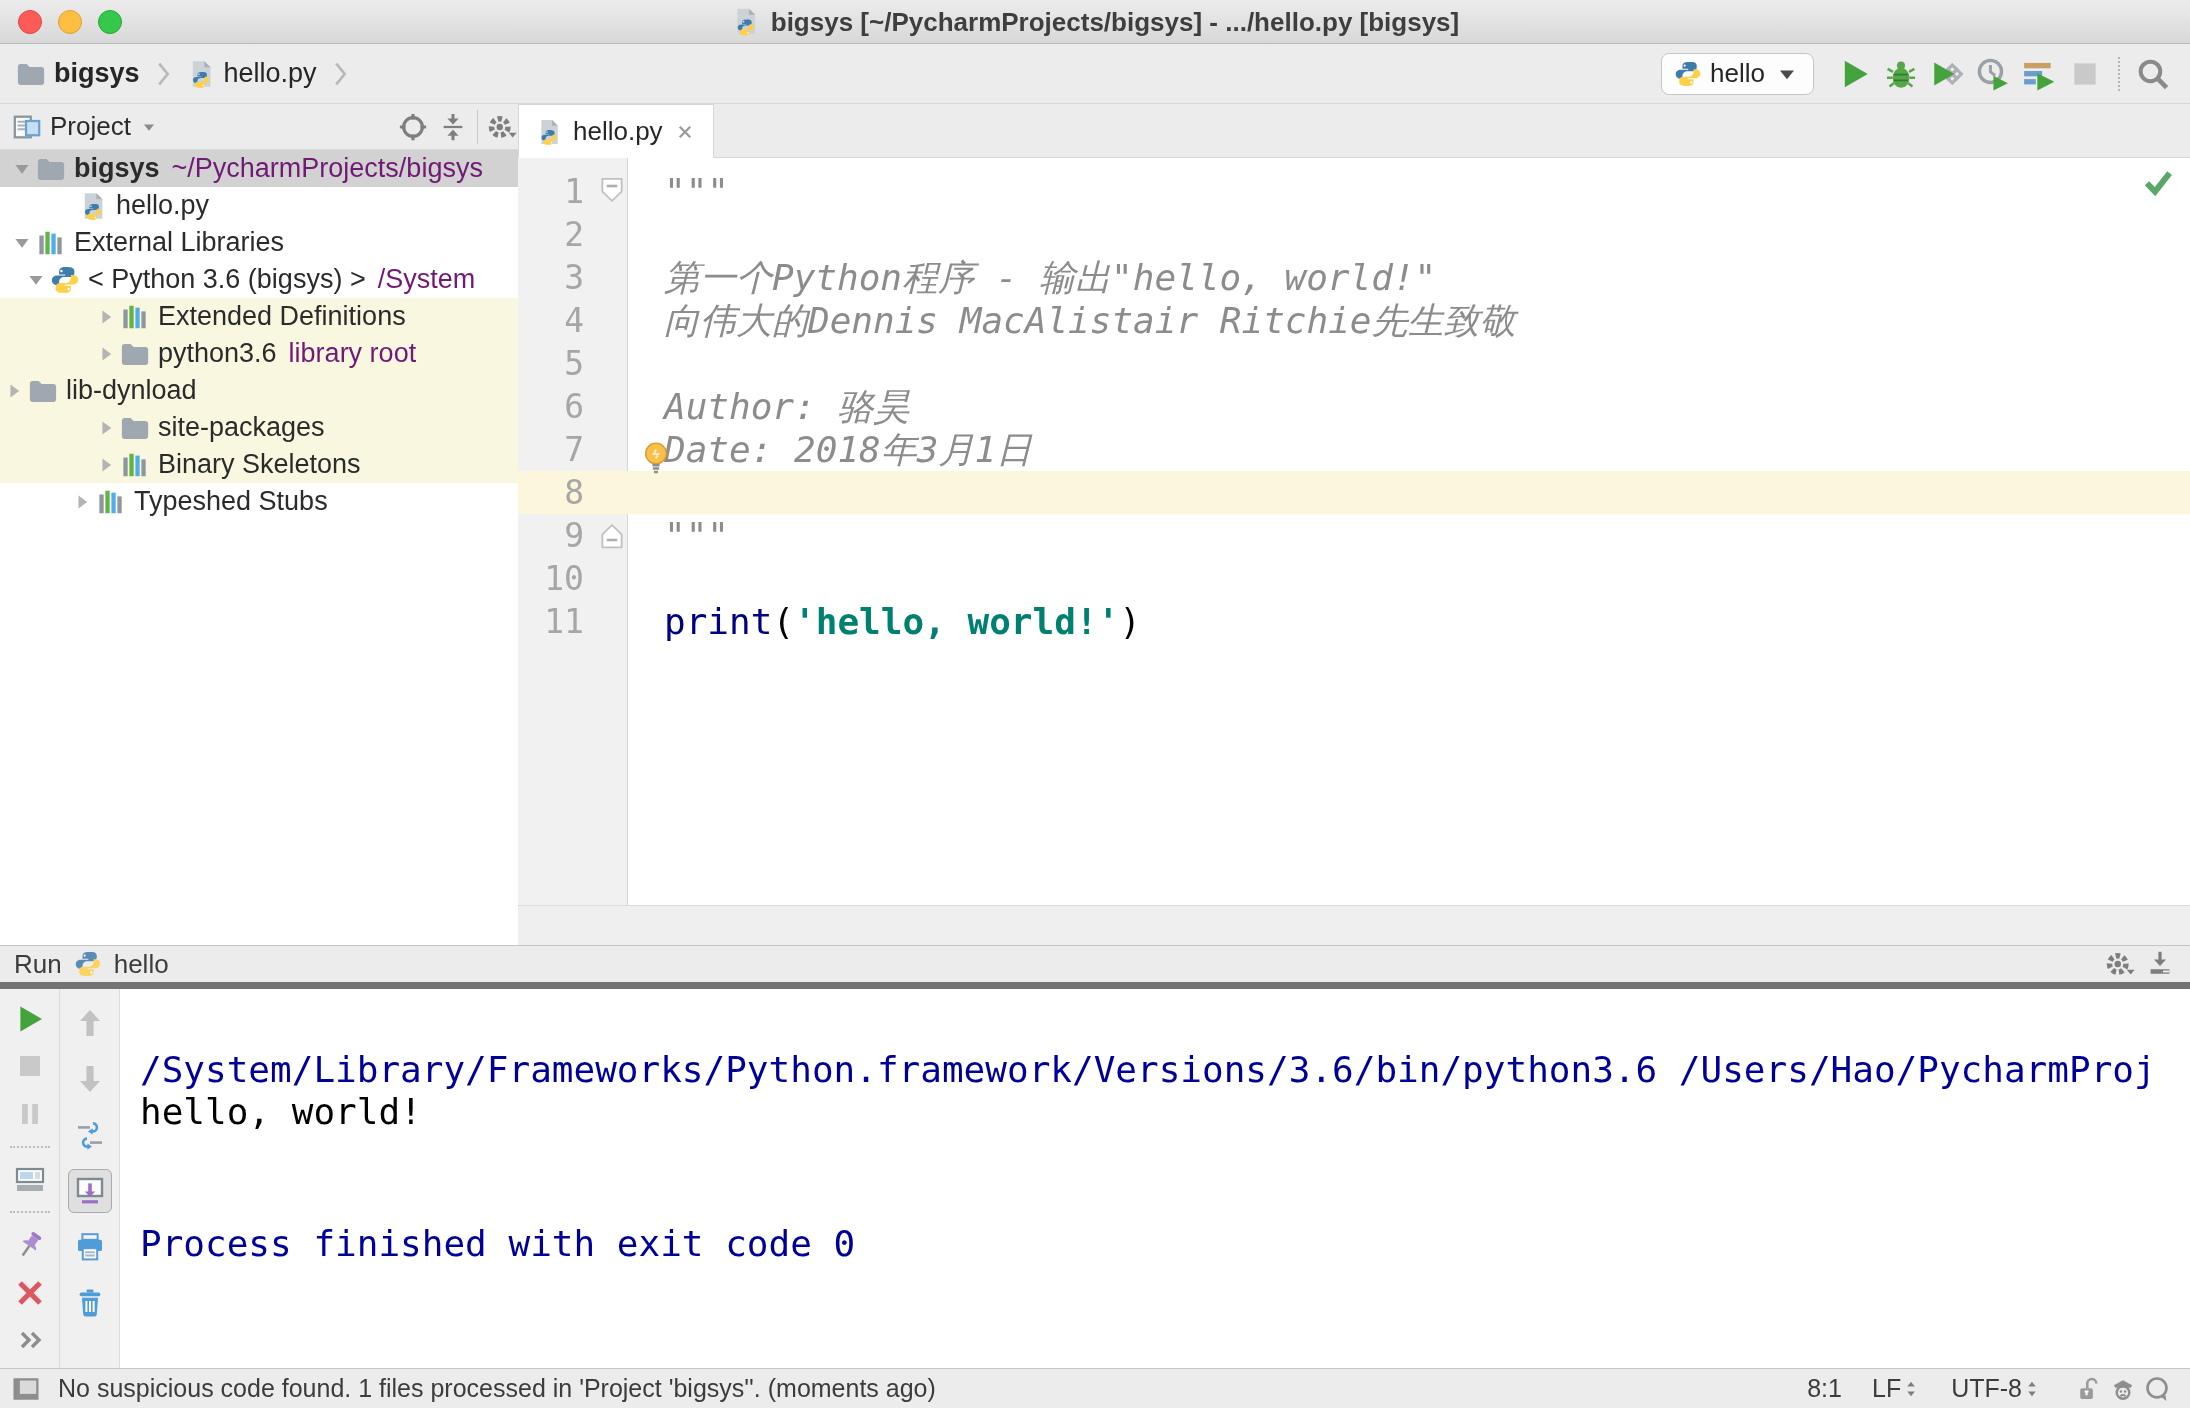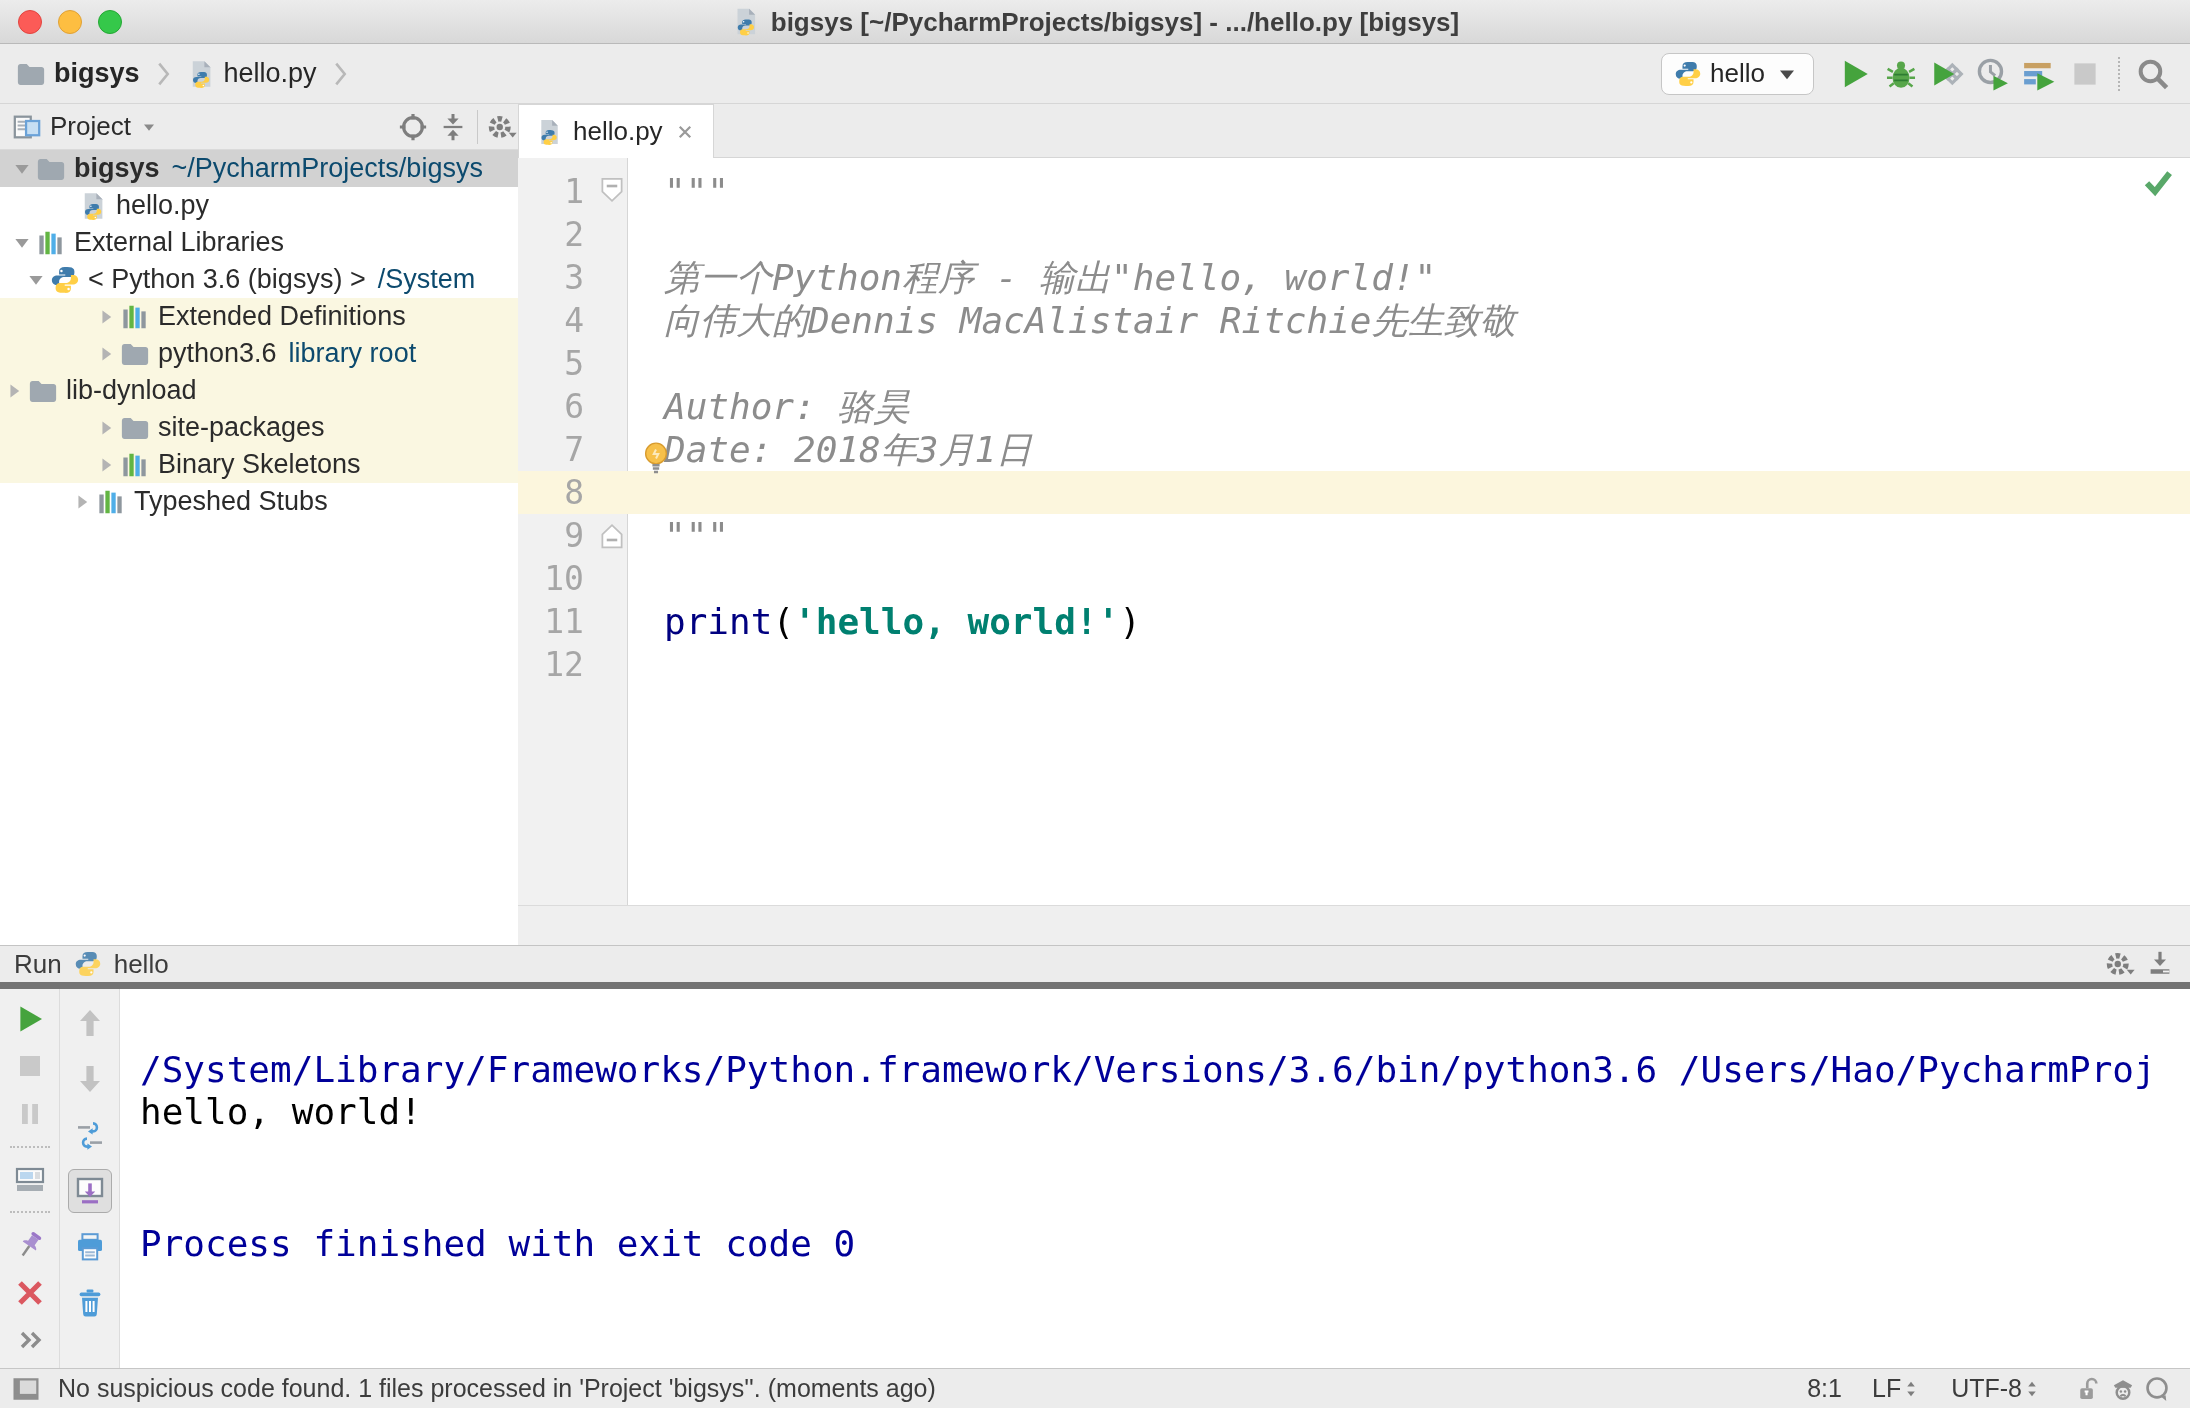--- a/index.html
+++ b/index.html
@@ -53,21 +53,21 @@
   .panel-header .icon-strip .sep{border-left:1px solid #C9C9C9;margin:0 4px;}
   .ph-caret .icn{width:20px;height:20px;}
   .tree{position:absolute;left:0;top:46px;right:0;bottom:0;overflow:hidden;}
   .tree-row{display:flex;align-items:center;height:37px;font-size:27px;white-space:nowrap;overflow:hidden;}
   .tree-row.selected{background:var(--selection-gray);}
   .tree-row.highlighted{background:var(--tree-highlight);}
   .expander{width:28px;height:28px;flex-shrink:0;display:flex;align-items:center;justify-content:center;}
   .expander .icn{width:22px;height:22px;}
   .tree-icn{width:30px;height:30px;flex-shrink:0;margin-right:8px;}
   .t-label.b{font-weight:bold;}
-  .t-suffix{color:#0c4a6e;margin-left:12px;}
+  .t-suffix{color:#701a75;margin-left:12px;}
 
   
   .editor-col{position:absolute;left:518px;top:0;right:0;height:100%;background:#fff;}
   .tabbar{height:54px;background:var(--toolbar-bg);border-bottom:1px solid #D6D6D6;display:flex;align-items:flex-end;}
   .tab{height:54px;margin-bottom:-1px;display:flex;align-items:center;gap:10px;padding:0 16px;
     background:#fff;border:1px solid #D6D6D6;border-bottom:none;font-size:26px;color:#262626;}
   .tab .icn{width:28px;height:28px;}
   .tab .close .icn{width:24px;height:24px;}
   .editor{position:absolute;left:0;top:54px;right:0;height:747px;background:#fff;overflow:hidden;}
   .gutter-bg{position:absolute;left:0;top:0;bottom:0;width:110px;background:var(--gutter-bg);
@@ -510,24 +510,20 @@
               <div class="code-cell" data-name="code-line"><span class="tk-docstring">"""</span></div>
             </div>
             <div class="ed-line" data-name="editor-line">
               <div class="gutter-cell" data-name="gutter-cell"><span class="lnum" data-name="line-number">10</span></div>
               <div class="code-cell" data-name="code-line">&nbsp;</div>
             </div>
             <div class="ed-line" data-name="editor-line">
               <div class="gutter-cell" data-name="gutter-cell"><span class="lnum" data-name="line-number">11</span></div>
               <div class="code-cell" data-name="code-line"><span class="tk-keyword">print</span><span class="tk-plain">(</span><span class="tk-string">'hello, world!'</span><span class="tk-plain">)</span></div>
             </div>
-            <div class="ed-line" data-name="editor-line">
-              <div class="gutter-cell" data-name="gutter-cell"><span class="lnum" data-name="line-number">12</span></div>
-              <div class="code-cell" data-name="code-line">&nbsp;</div>
-            </div>
           </div>
         <span class="inspect-ok" data-name="inspections-ok-icon" style="display: inline-flex;">
             <svg viewBox="0 0 16 16" class="icn " data-name="check-icon" aria-hidden="true">
               <path d="M2.5 8.6l4 4.2L13.8 3.6" stroke="#59A869" stroke-width="3" fill="none"></path>
             </svg>
           </span>
       </div>
       <div class="editor-hscroll" data-name="editor-horizontal-scrollbar"></div>
     </div>
   </div>

